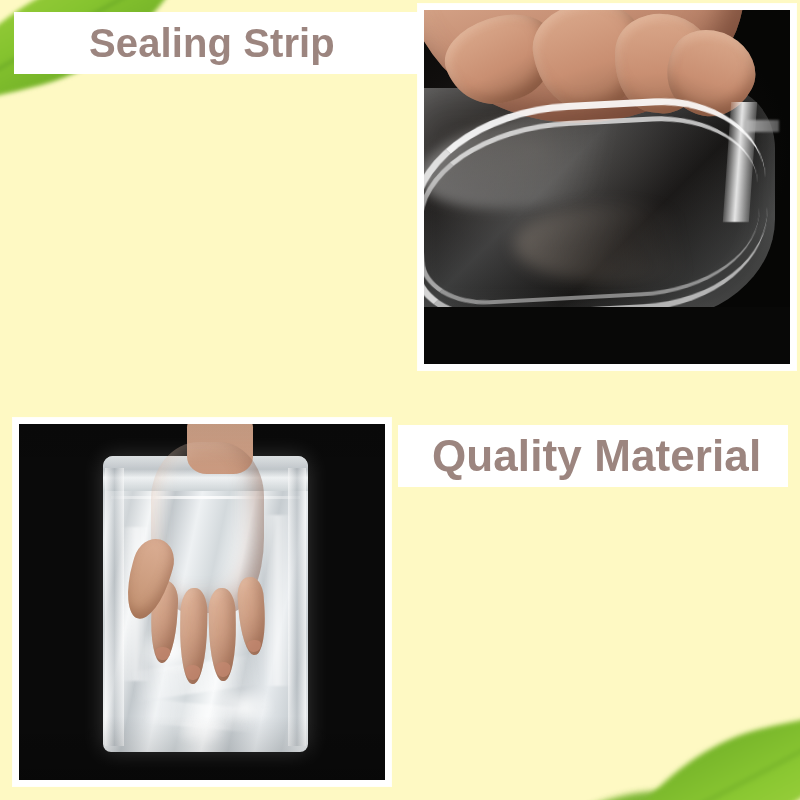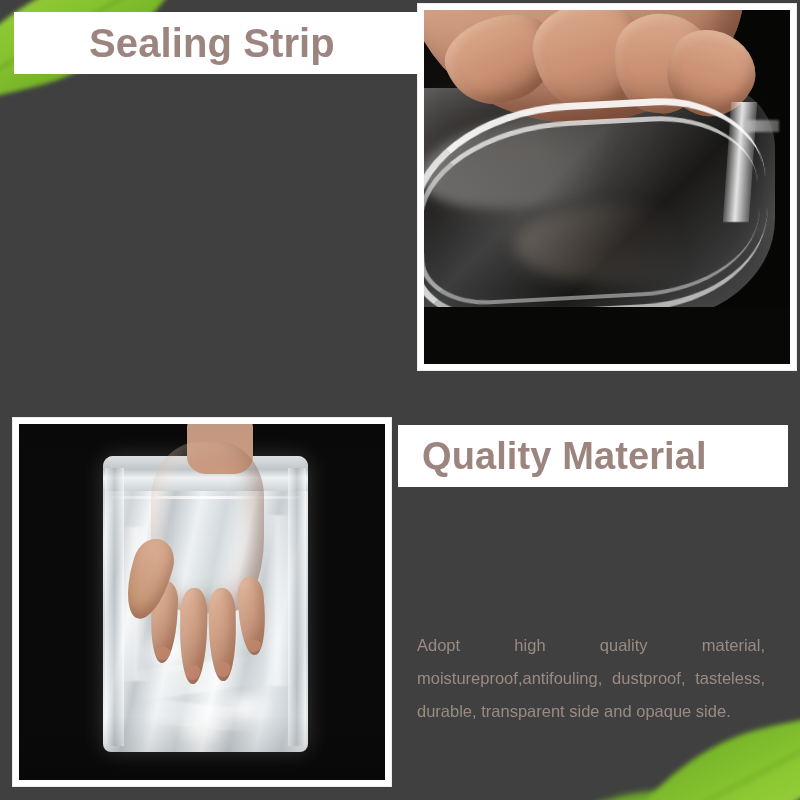--- a/index.html
+++ b/index.html
@@ -10,21 +10,21 @@
     width: 800px;
     height: 800px;
     overflow: hidden;
     font-family: "Liberation Sans", sans-serif;
   }
 
   #page {
     position: relative;
     width: 800px;
     height: 800px;
-    background: #404040;
+    background: #fef9c3;
     overflow: hidden;
   }
 
   
   .leaf-wrap {
     position: absolute;
     pointer-events: none;
   }
   .leaf-tl {
     top: -78px;
@@ -77,21 +77,22 @@
     padding-left: 75px;
   }
   #plate-quality {
     left: 398px;
     top: 425px;
     width: 390px;
     height: 62px;
     padding-left: 24px;
   }
   #plate-quality .title-text {
-    font-size: 38px;
+    font-size: 44px;
+    margin-left: 10px;
   }
 
   
   .body-copy {
     position: absolute;
     color: #9a8a84;
     font-size: 16.5px;
     line-height: 2.0;
     text-align: justify;
     text-justify: inter-word;
@@ -414,21 +415,20 @@
       <div class="zp-seal"></div>
       <div class="zp-notch"></div>
       <div class="zp-dark-band"></div>
     </div>
   </div>
 
   <div class="title-plate" id="plate-quality">
     <span class="title-text">Quality Material</span>
   </div>
 
-  <p class="body-copy" id="copy-quality">Adopt high quality material, moistureproof,antifouling, dustproof, tasteless, durable, transparent side and opaque side.</p>
 
   <div class="photo-frame" id="photo-hand">
     <div class="photo-inner">
       <div class="hp-bg"></div>
 
       <div class="hp-pouch">
         <div class="hp-pouch-top"></div>
         <div class="hp-zip-line"></div>
         <div class="hp-side hp-side-l"></div>
         <div class="hp-side hp-side-r"></div>

